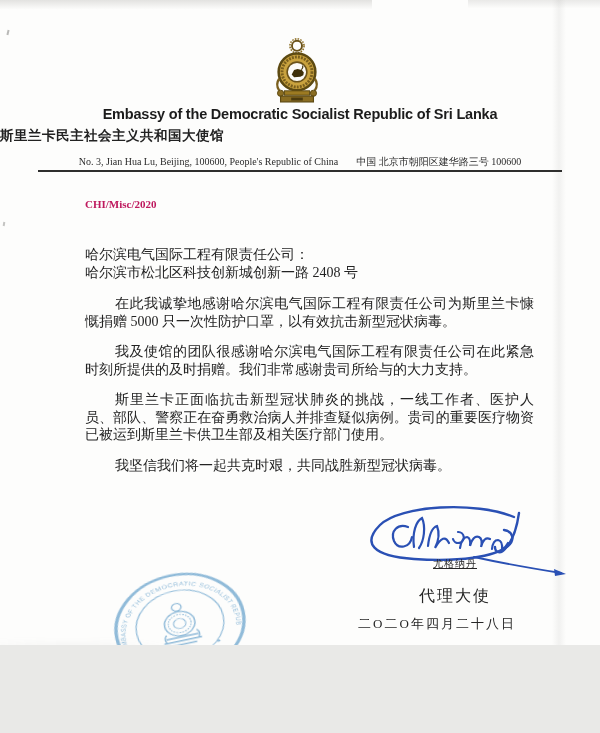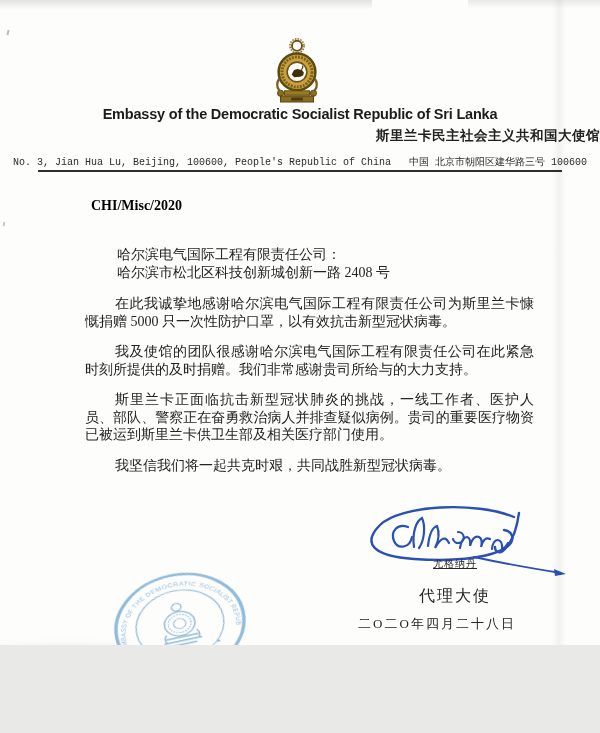--- a/index.html
+++ b/index.html
@@ -24,34 +24,34 @@
     background:radial-gradient(ellipse at 35% 45%,rgba(150,148,144,.22),rgba(255,255,255,0) 65%);
     filter:blur(2px);}
   .scan-tick1{position:absolute;left:7px;top:30px;width:2px;height:5px;background:#b9b9b7;transform:rotate(14deg);}
   .scan-tick2{position:absolute;left:3px;top:222px;width:2px;height:4px;background:#c4c4c2;transform:rotate(10deg);}
 
   
   .emblem{position:absolute;left:268px;top:36px;width:58px;height:70px;}
   .head-en{position:absolute;left:0;top:106px;width:100%;text-align:center;
     font-family:"Liberation Sans","DejaVu Sans",sans-serif;
     font-weight:bold;font-size:14.5px;letter-spacing:-.2px;color:#1c1c1c;}
-  .head-zh{position:absolute;left:0;top:127px;width:100%;text-align:right;
+  .head-zh{position:absolute;left:0;top:127px;width:100%;text-align:left;
     font-weight:bold;font-size:13.5px;letter-spacing:.5px;color:#222;}
   .head-address{position:absolute;left:0;top:155px;width:100%;text-align:center;
-    font-family:Liberation Mono, monospace;
+    font-family:Liberation Serif, serif;
     font-size:10px;color:#2b2b2b;}
   .head-address .gap{display:inline-block;width:18px;}
   .head-rule{position:absolute;left:38px;top:170px;width:524px;height:2px;background:#2e2e2d;}
 
   
-  .ref{position:absolute;left:91px;top:198px;font-weight:bold;font-size:14px;color:#000000;}
+  .ref{position:absolute;left:85px;top:198px;font-weight:bold;font-size:11px;color:#be185d;}
   .letter-body{position:absolute;left:85px;top:246px;width:457px;
     font-size:14px;line-height:17.5px;color:#232323;}
   .recipient{margin:0 0 14px 0;}
-  .recipient div{white-space:nowrap;margin-left:32px;}
+  .recipient div{white-space:nowrap;}
   .letter-body p{margin:0 8px 13px 0;text-indent:2.15em;text-align:justify;}
 
   
   .signature{position:absolute;left:356px;top:503px;width:220px;height:78px;}
   .signer-name{position:absolute;left:355px;top:557px;width:200px;text-align:center;
     font-size:10px;letter-spacing:1px;color:#262626;text-decoration:underline;}
   .signer-title{position:absolute;left:355px;top:586px;width:200px;text-align:center;
     font-size:16px;letter-spacing:2px;color:#262626;}
   .letter-date{position:absolute;left:337px;top:615px;width:200px;text-align:center;
     font-size:13px;letter-spacing:2px;color:#262626;}

